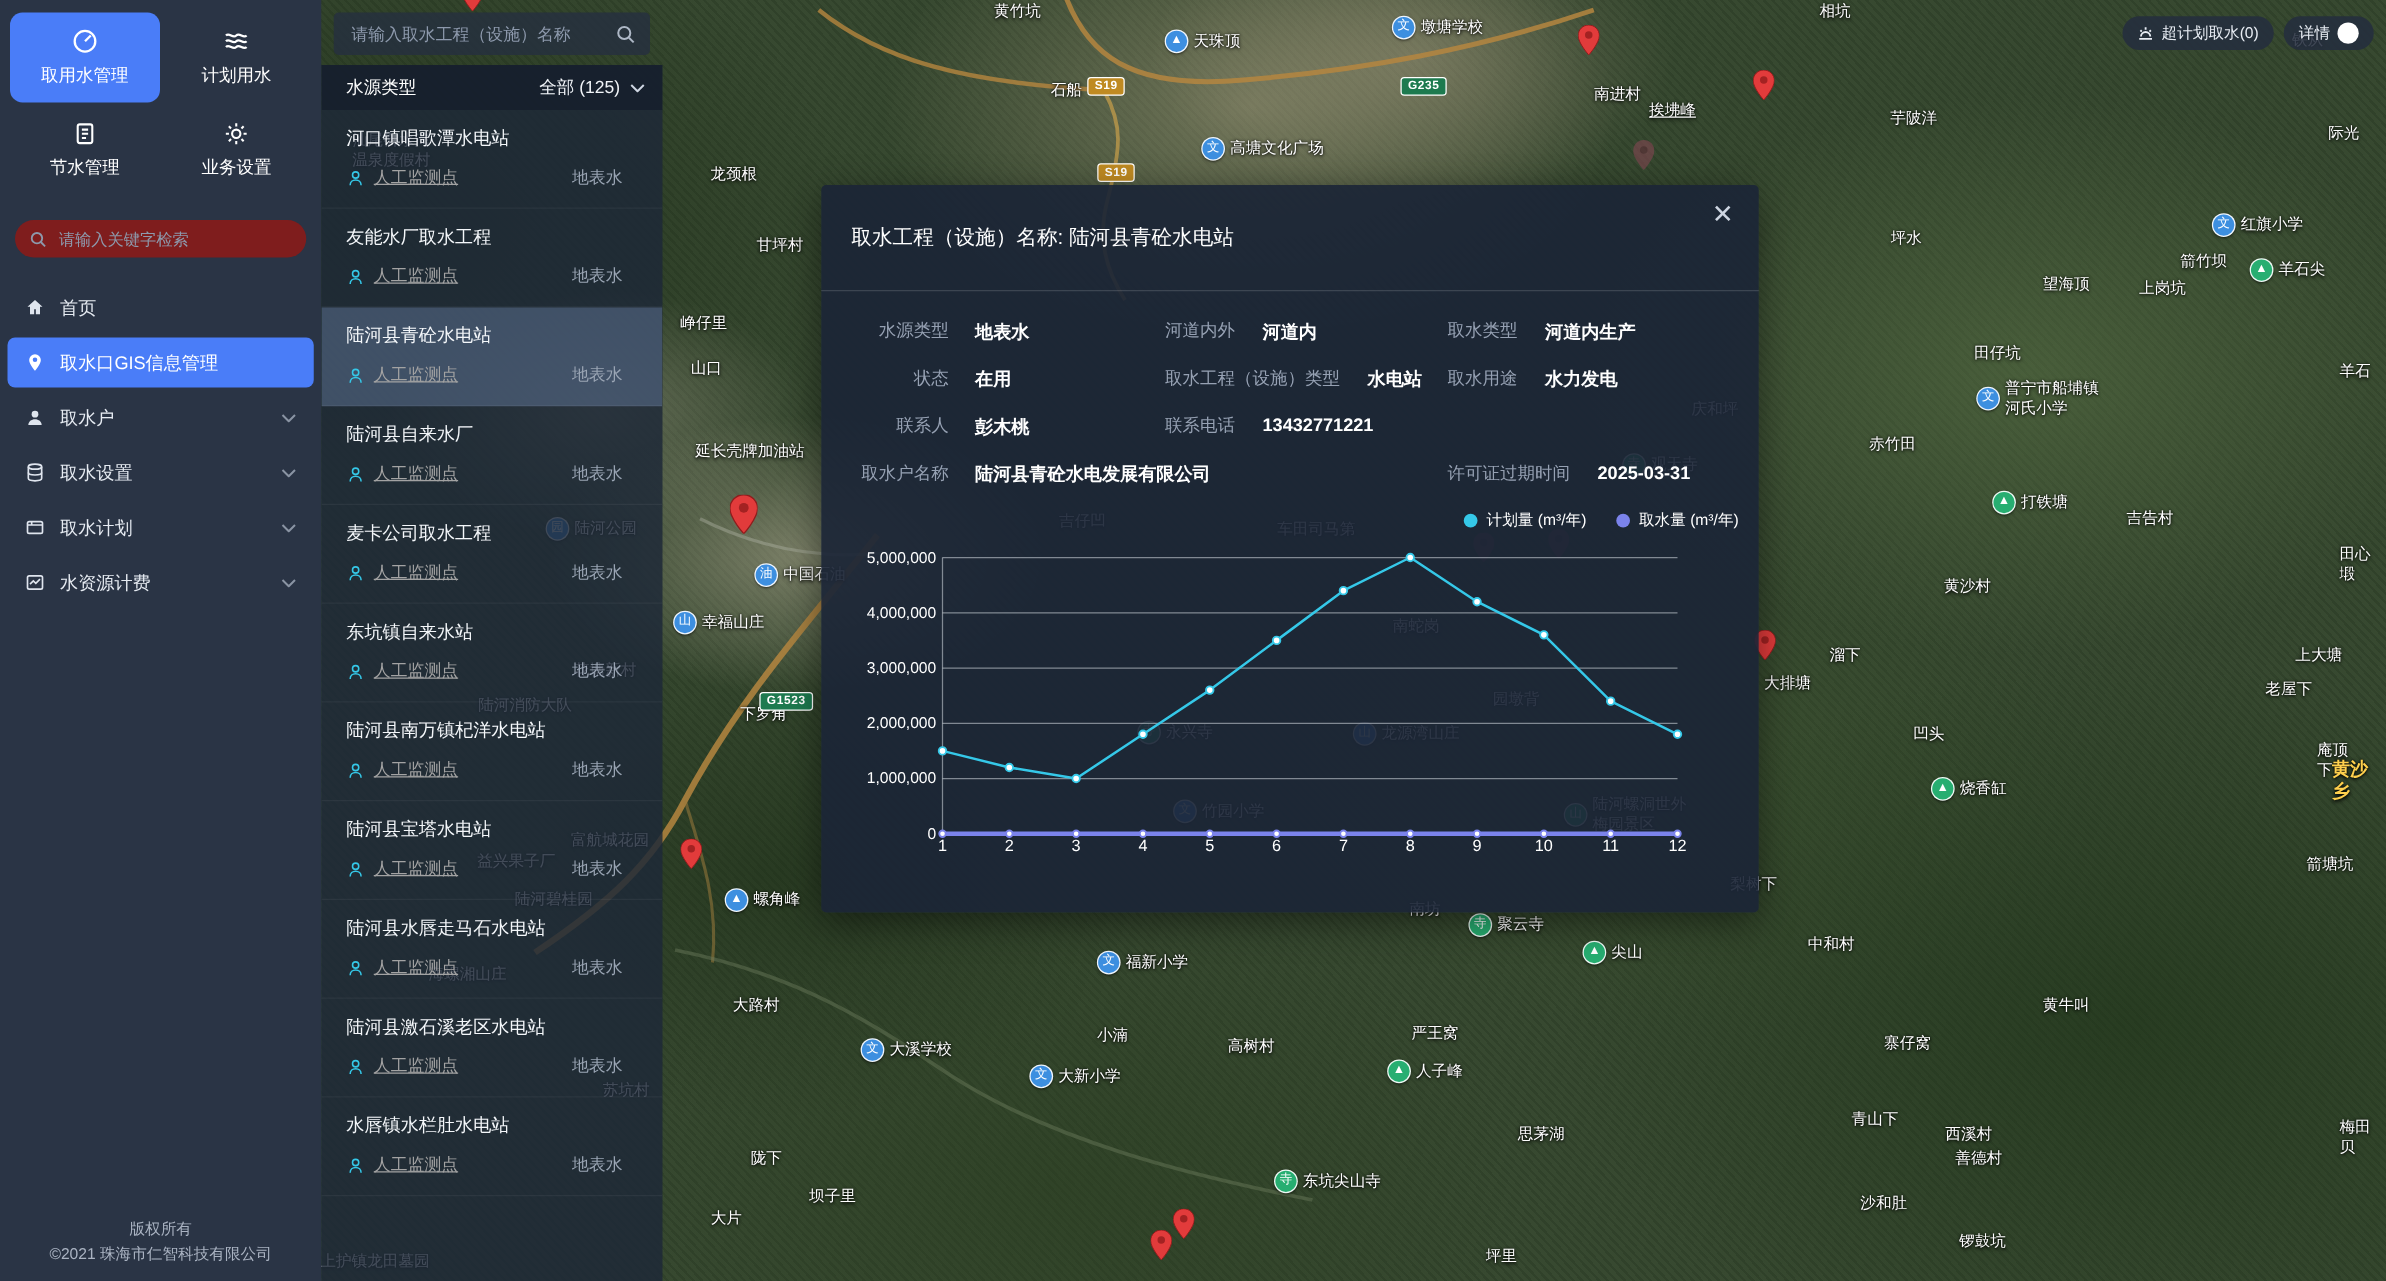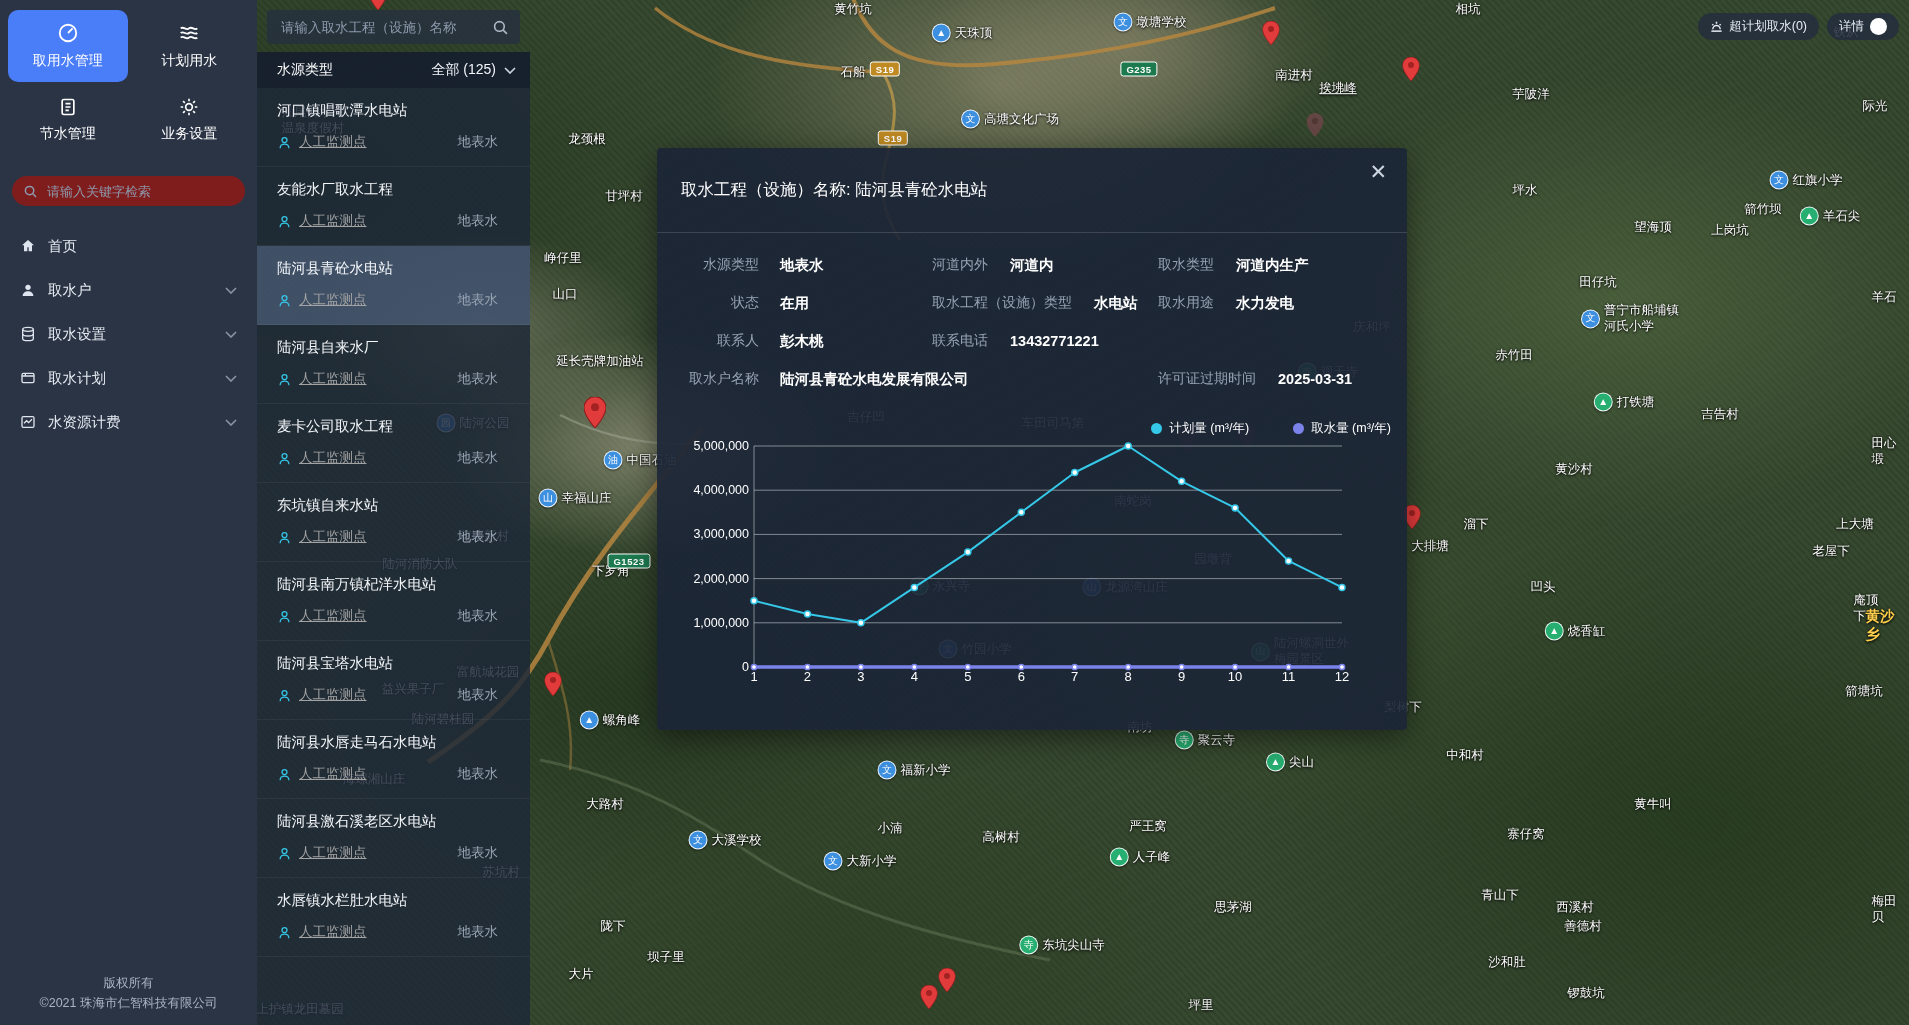--- a/index.html
+++ b/index.html
@@ -81,42 +81,42 @@
     color:#fff;font-size:16.5px;}
   .modal-close{position:absolute;top:13px;right:20px;color:#cdd5e1;font-size:21px;line-height:1;cursor:pointer;}
   .fields{margin-top:13px;}
   .field-row{display:flex;align-items:center;height:38px;padding-left:30px;}
   .cell{display:flex;align-items:center;white-space:nowrap;}
   .cell .lb{color:#96a1b3;font-size:14px;}
   .cell .vl{color:#fff;font-size:14.5px;font-weight:700;}
   .c1{width:245px;flex:none;}  .c1 .lb{min-width:72px;text-align:right;}  .c1 .vl{margin-left:21px;}
   .c2{width:226px;flex:none;}  .c2 .vl{margin-left:22px;}
   .c3{flex:1;}                 .c3 .vl{margin-left:22px;}
-  .legend{position:absolute;top:272px;right:16px;display:flex;gap:44px;align-items:center;}
+  .legend{position:absolute;top:260px;right:16px;display:flex;gap:24px;align-items:center;}
   .legend-item{display:flex;align-items:center;gap:7px;color:#fff;font-size:12.5px;cursor:pointer;}
   .ldot{width:11px;height:11px;border-radius:50%;}
   .chart-svg{position:absolute;left:0;top:290px;}
 </style>
 </head>
 <body>
 
 <div class="stage">
 
   <div class="map">
     <svg class="roads" width="1909" height="1025">
       <path d="M850,-10 C868,45 905,72 995,64 C1090,56 1180,40 1275,8" stroke="#b5863f" stroke-width="4" fill="none" opacity=".85"></path>
       <path d="M655,8 C705,48 770,66 880,72" stroke="#b5863f" stroke-width="3.5" fill="none" opacity=".8"></path>
       <path d="M884,74 C898,100 897,118 886,160 C878,190 884,215 900,240" stroke="#c9a04a" stroke-width="3" fill="none" opacity=".7"></path>
       <path d="M702,428 C645,500 592,558 548,640 C522,690 488,722 428,762" stroke="#b5863f" stroke-width="5" fill="none" opacity=".85"></path>
       <path d="M548,640 C560,680 575,720 570,770" stroke="#9b7a3c" stroke-width="2.5" fill="none" opacity=".55"></path>
       <path d="M560,415 C610,440 660,448 710,442" stroke="#aab0a0" stroke-width="2.5" fill="none" opacity=".45"></path>
       <path d="M540,760 C640,780 700,820 760,860 C840,912 950,940 1050,960" stroke="#6d7c5e" stroke-width="3" fill="none" opacity=".45"></path>
     </svg>
     <div id="map-labels">
-        <div class="map-label" style="left: 853px; top: 10px;"><span>黄竹坑</span></div>
+        <div class="map-label" style="left: 814px; top: 10px;"><span>黄竹坑</span></div>
         <div class="map-label" style="left: 962px; top: 33px;"><span class="poi b">▲</span><span>天珠顶</span></div>
         <div class="map-label" style="left: 1150px; top: 22px;"><span class="poi b">文</span><span>墩塘学校</span></div>
         <div class="map-label" style="left: 1468px; top: 10px;"><span>相坑</span></div>
         <div class="map-label" style="left: 1846px; top: 33px;"><span>铁从</span></div>
         <div class="map-label" style="left: 1294px; top: 76px;"><span>南进村</span></div>
         <div class="map-label" style="left: 1338px; top: 89px; text-decoration: underline;"><span>挨坲峰</span></div>
         <div class="map-label" style="left: 1531px; top: 95px;"><span>芋陂洋</span></div>
         <div class="map-label" style="left: 1875px; top: 107px;"><span>际光</span></div>
         <div class="map-label" style="left: 853px; top: 73px;"><span>石船</span></div>
         <div class="map-label" style="left: 1010px; top: 119px;"><span class="poi b">文</span><span>高塘文化广场</span></div>
@@ -325,20 +325,28 @@
     </div>
     <nav class="menu" id="menu">
         <div class="menu-item">
           <span style="display: flex;">
             <svg viewBox="0 0 24 24" width="16" height="16" fill="#dfe5ee">
               <path d="M12 3l9 8h-3v9h-5v-6h-2v6H6v-9H3z"></path>
             </svg>
           </span>
           <span>首页</span>
         </div>
+        <div class="menu-item active">
+          <span style="display: flex;">
+            <svg viewBox="0 0 24 24" width="16" height="16" fill="#fff">
+              <path d="M12 2a7 7 0 0 0-7 7c0 5 7 13 7 13s7-8 7-13a7 7 0 0 0-7-7zm0 9.5A2.5 2.5 0 1 1 12 6a2.5 2.5 0 0 1 0 5.5z"></path>
+            </svg>
+          </span>
+          <span>取水口GIS信息管理</span>
+        </div>
         <div class="menu-item">
           <span style="display: flex;">
             <svg viewBox="0 0 24 24" width="16" height="16" fill="#dfe5ee">
               <circle cx="12" cy="8" r="4"></circle>
               <path d="M4 21c0-4.4 3.6-7 8-7s8 2.6 8 7z"></path>
             </svg>
           </span>
           <span>取水户</span>
           <span class="chev">
             <svg width="12" height="7" viewBox="0 0 12 7" fill="none" stroke="#aab4c3" stroke-width="1.6">

